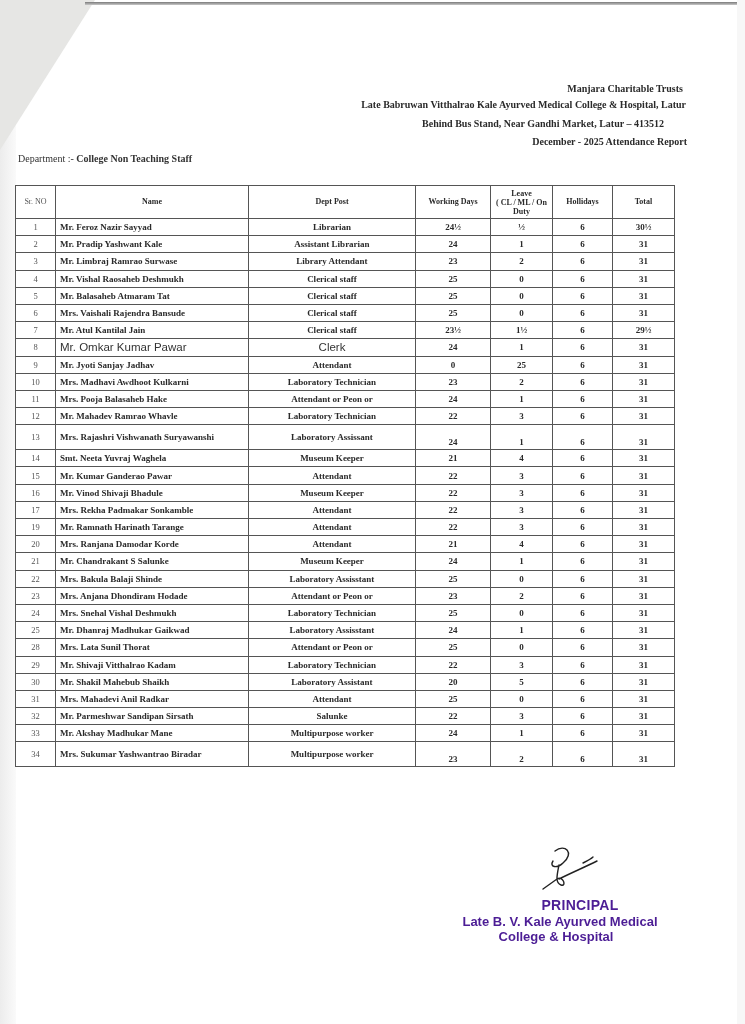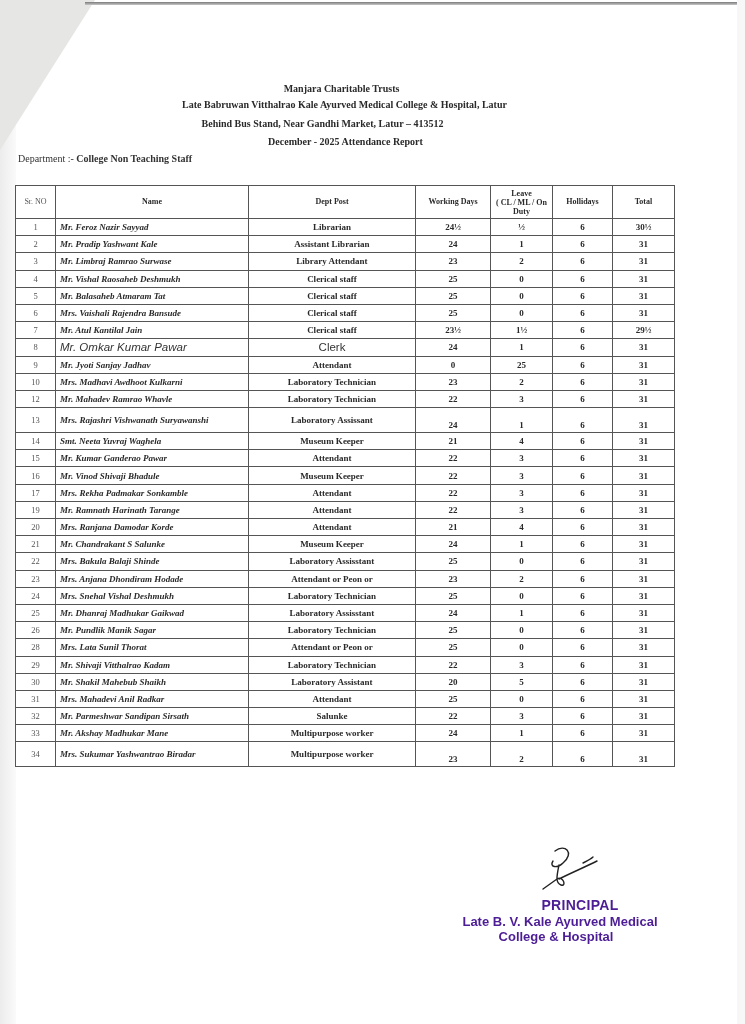--- a/index.html
+++ b/index.html
@@ -47,21 +47,21 @@
       top: 0;
       width: 8px;
       height: 1024px;
       background: #f7f7f7;
     }
 
     .heading {
       position: absolute;
       left: 0;
       width: 683px;
-      text-align: center;
+      text-align: right;
       font-weight: bold;
       font-size: 10px;
       color: #2a2a2a;
       white-space: nowrap;
     }
     .h1 { top: 83px; }
     .h2 { top: 99px; left: 3px; }
     .h3 { top: 118px; left: -19px; }
     .h4 { top: 136px; left: 4px; }
 
@@ -97,21 +97,21 @@
       font-size: 8px;
       height: 32px;
       line-height: 10px;
     }
     table.att th.srno { font-weight: normal; color: #555; }
     table.att td {
       height: 16.2px;
       font-weight: bold;
     }
     table.att td.sr { font-weight: normal; color: #555; font-size: 8.5px; }
-    table.att td.name { text-align: left; padding-left: 4px; font-size: 9px; font-style: italic; }
+    table.att td.name { text-align: left; padding-left: 4px; font-size: 9px; }
     table.att tr.tall td { height: 22px; }
     table.att tr.tall td.num { vertical-align: bottom; padding-bottom: 2px; }
     table.att tr.sans td.name,
     table.att tr.sans td.post {
       font-family: "Liberation Sans", "DejaVu Sans", sans-serif;
       font-weight: normal;
       font-size: 11.5px;
       color: #333;
     }
     .leave-head {
@@ -282,20 +282,29 @@
       <tr>
         <td class="sr">10</td>
         <td class="name">Mrs. Madhavi Awdhoot Kulkarni</td>
         <td class="post">Laboratory Technician</td>
         <td class="num">23</td>
         <td class="num">2</td>
         <td class="num">6</td>
         <td class="num">31</td>
       </tr>
       <tr>
+        <td class="sr">11</td>
+        <td class="name">Mrs. Pooja Balasaheb Hake</td>
+        <td class="post">Attendant or Peon or</td>
+        <td class="num">24</td>
+        <td class="num">1</td>
+        <td class="num">6</td>
+        <td class="num">31</td>
+      </tr>
+      <tr>
         <td class="sr">12</td>
         <td class="name">Mr. Mahadev Ramrao Whavle</td>
         <td class="post">Laboratory Technician</td>
         <td class="num">22</td>
         <td class="num">3</td>
         <td class="num">6</td>
         <td class="num">31</td>
       </tr>
       <tr class="tall">
         <td class="sr">13</td>
@@ -395,29 +404,20 @@
         <td class="num">0</td>
         <td class="num">6</td>
         <td class="num">31</td>
       </tr>
       <tr>
         <td class="sr">25</td>
         <td class="name">Mr. Dhanraj Madhukar Gaikwad</td>
         <td class="post">Laboratory Assisstant</td>
         <td class="num">24</td>
         <td class="num">1</td>
-        <td class="num">6</td>
-        <td class="num">31</td>
-      </tr>
-      <tr>
-        <td class="sr">26</td>
-        <td class="name">Mr. Pundlik Manik Sagar</td>
-        <td class="post">Laboratory Technician</td>
-        <td class="num">25</td>
-        <td class="num">0</td>
         <td class="num">6</td>
         <td class="num">31</td>
       </tr>
       <tr>
         <td class="sr">28</td>
         <td class="name">Mrs. Lata Sunil Thorat</td>
         <td class="post">Attendant or Peon or</td>
         <td class="num">25</td>
         <td class="num">0</td>
         <td class="num">6</td>

